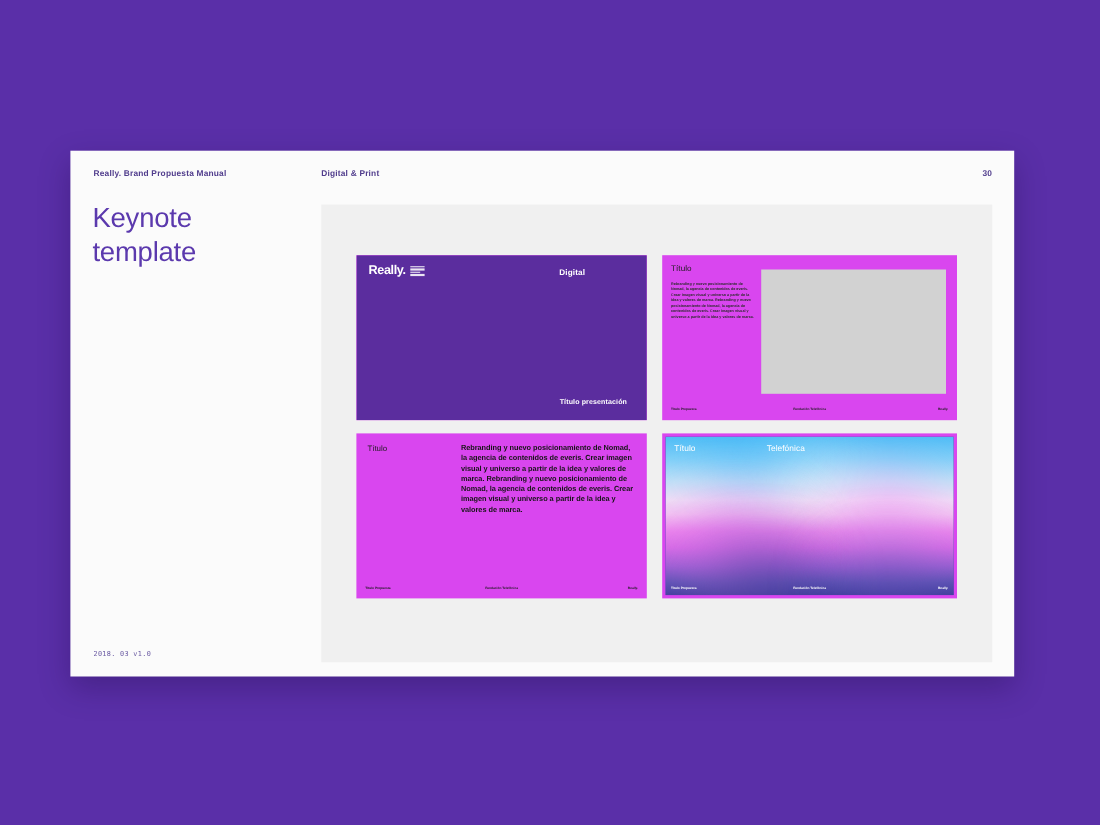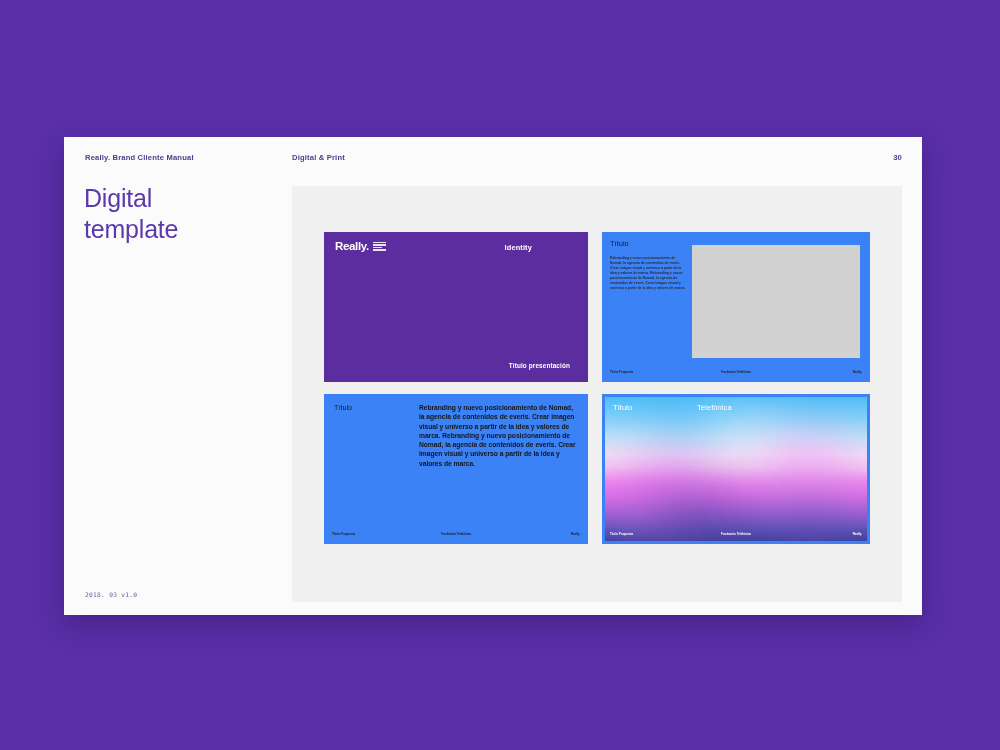--- a/index.html
+++ b/index.html
@@ -91,21 +91,21 @@
     left: 228px;
     top: 49px;
     width: 610px;
     height: 416px;
     background: #f0f0f0;
   }
 
   
   .slide {
     position: absolute;
-    background: #3b82f6;
+    background: #d946ef;
     overflow: hidden;
   }
   .slide-1 { left: 32px;  top: 46px;  width: 264px; height: 150px; }
   .slide-2 { left: 310px; top: 46px;  width: 268px; height: 150px; }
   .slide-3 { left: 32px;  top: 208px; width: 264px; height: 150px; }
   .slide-4 { left: 310px; top: 208px; width: 268px; height: 150px; }
 
   
   .cover {
     background: #5b2d9e;
@@ -300,46 +300,46 @@
     z-index: 4;
   }
   .slide-4 .slide-footer { z-index: 4; }
 </style>
 </head>
 <body>
 
 <div class="page-card">
 
   <div class="meta-bar">
-    <div class="meta-manual">Really. Brand Cliente Manual</div>
+    <div class="meta-manual">Really. Brand Propuesta Manual</div>
     <div class="meta-section">Digital &amp; Print</div>
     <div class="meta-page">30</div>
   </div>
 
   <h1 class="page-title">
-    <span>Digital</span>
+    <span>Keynote</span>
     <span>template</span>
   </h1>
 
   <div class="version-stamp">2018. 03 v1.0</div>
 
   <div class="stage">
 
     <div class="slide slide-1">
       <div class="cover">
         <div class="cover-logo">
           <span class="wordmark">Really.</span>
           <span class="logo-lines">
             <i></i>
               <i></i>
               <i></i>
               <i></i>
           </span>
         </div>
-        <div class="cover-client">Identity</div>
+        <div class="cover-client">Digital</div>
         <div class="cover-presentation">Título presentación</div>
       </div>
     </div>
 
     <div class="slide slide-2">
       <div class="s2-title">Título</div>
       <div class="s2-body">Rebranding y nuevo posicionamiento de Nomad, la agencia de contenidos de everis. Crear imagen visual y universo a partir de la idea y valores de marca. Rebranding y nuevo posicionamiento de Nomad, la agencia de contenidos de everis. Crear imagen visual y universo a partir de la idea y valores de marca.</div>
       <div class="s2-image"></div>
       <div class="slide-footer">
         <span class="sf-left">Título Propuesta</span>

